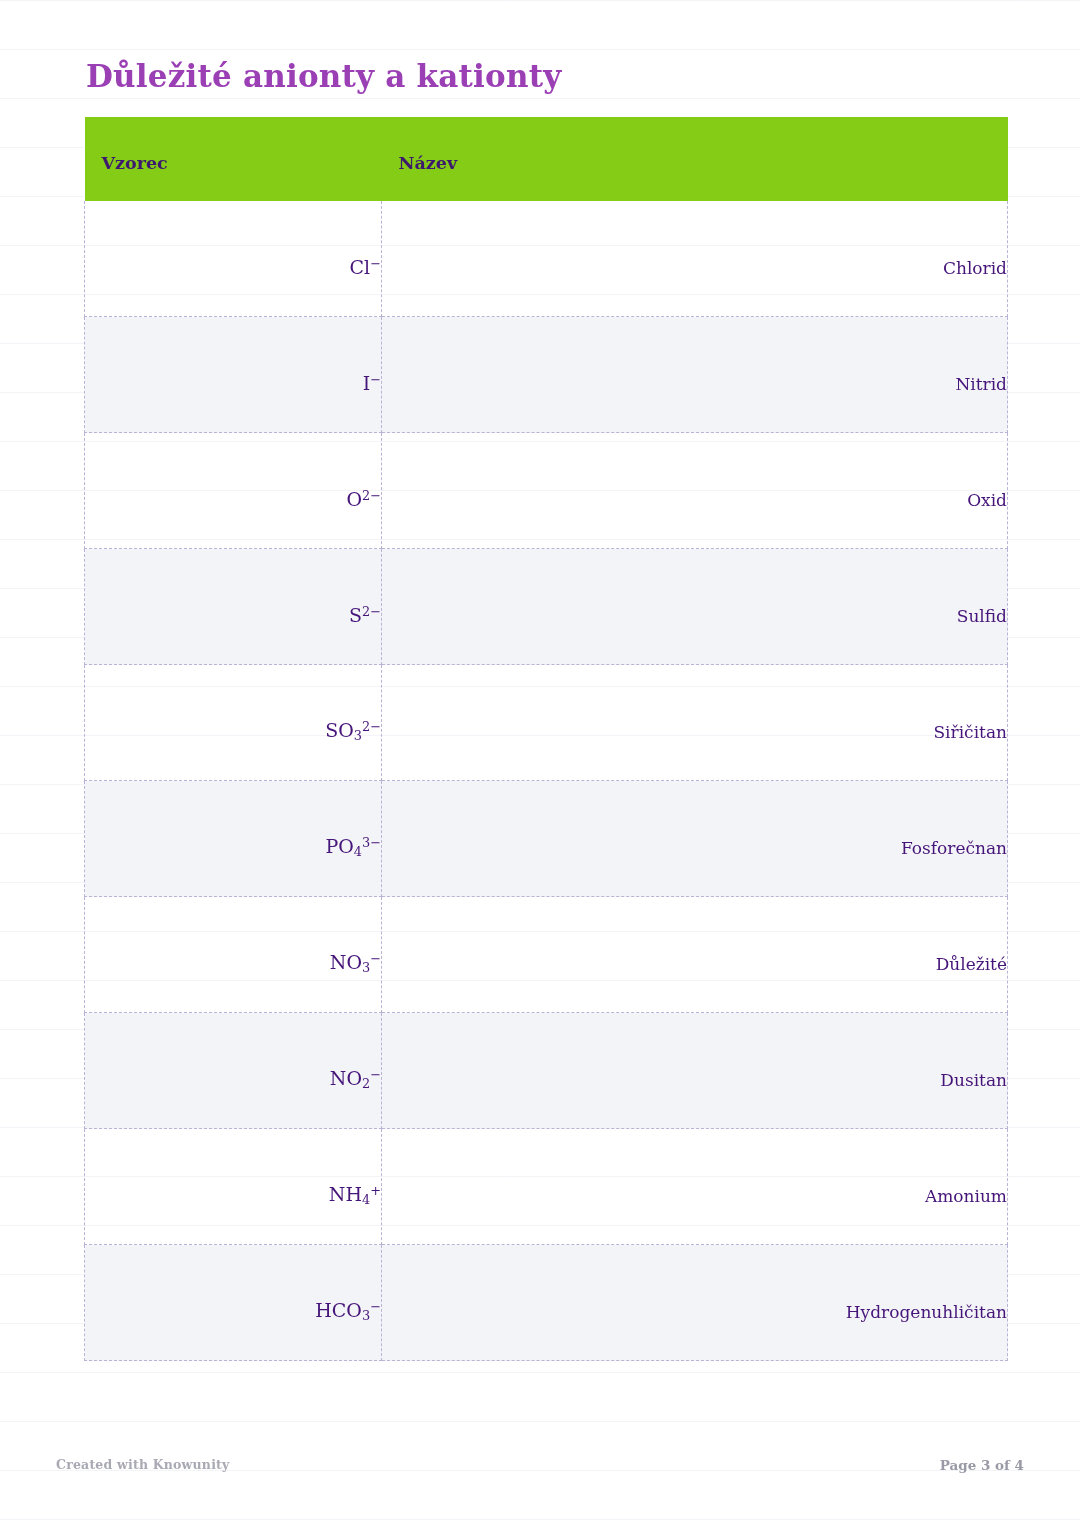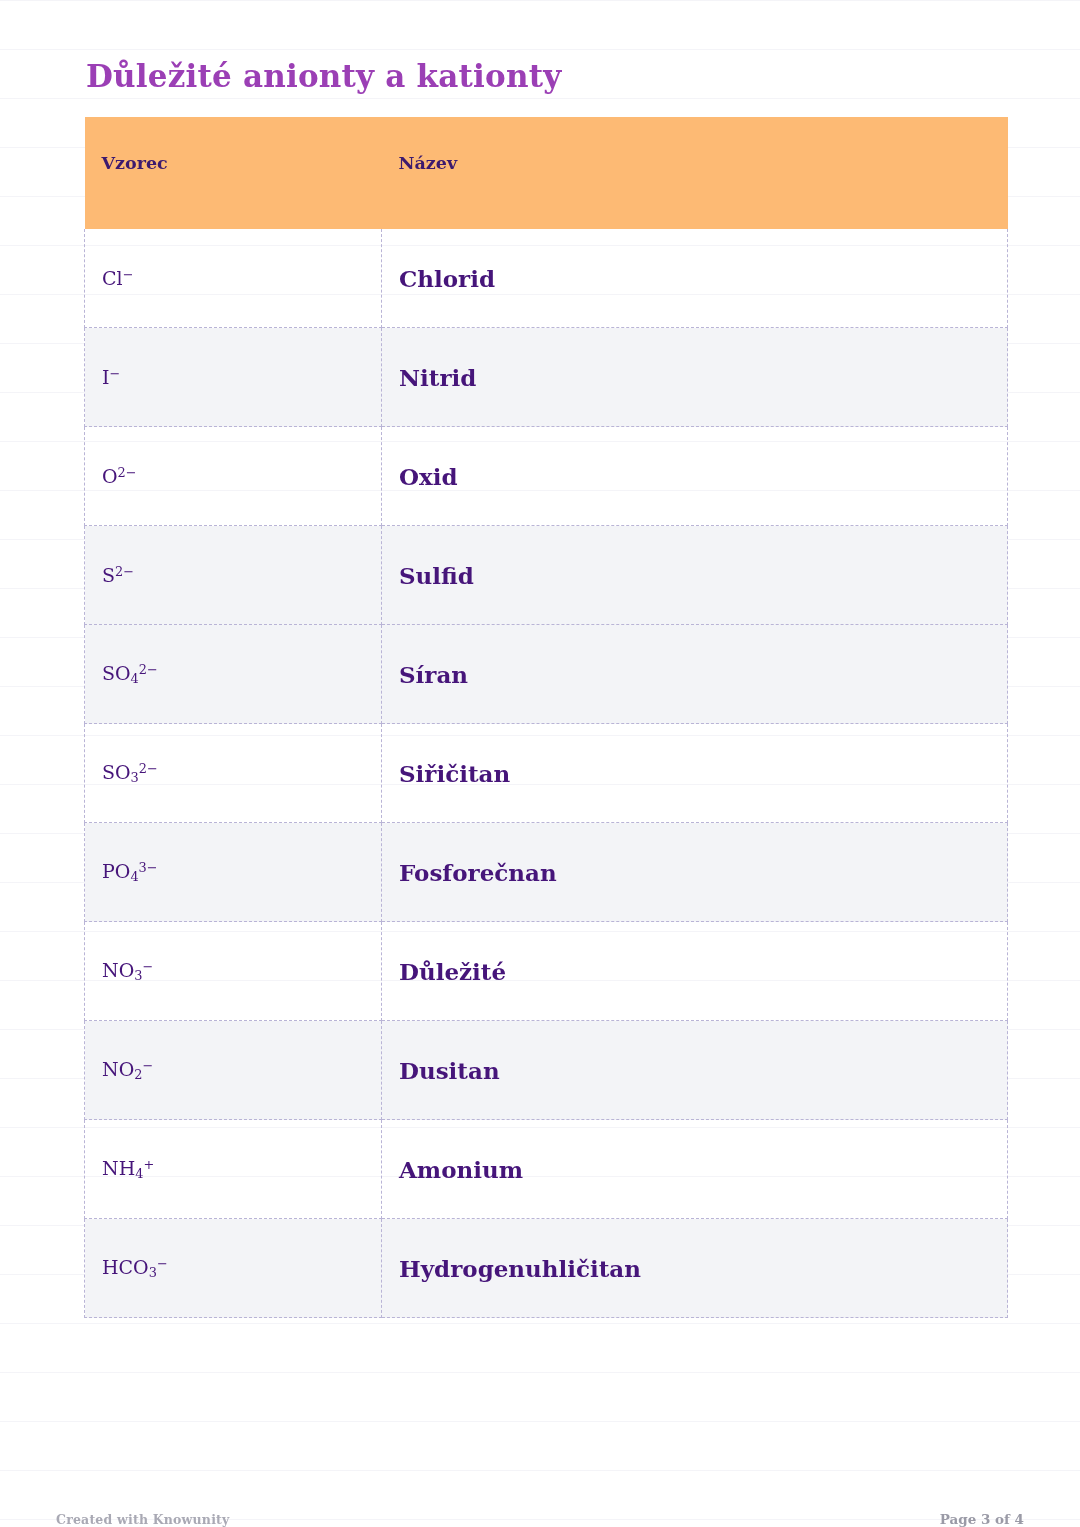--- a/index.html
+++ b/index.html
@@ -50,42 +50,43 @@
     line-height: 1.2;
   }
 
   table.ion-table {
     width: 923px;
     border-collapse: collapse;
     table-layout: fixed;
   }
 
   table.ion-table thead th {
-    background: #fdba74;
+    background: #84cc16;
     color: #3d1a6e;
     font-family: "DejaVu Serif", serif;
     font-size: 17.5px;
     font-weight: bold;
     text-align: left;
-    padding: 36px 0 56px 17px;
+    padding: 36px 0 28px 17px;
     border: none;
     vertical-align: middle;
   }
   table.ion-table col.c1 { width: 297px; }
   table.ion-table col.c2 { width: 626px; }
 
   table.ion-table tbody td {
     font-size: 19px;
     color: #46157a;
-    padding: 30px 0 30px 17px;
+    padding: 47px 0 30px 17px;
     border-right: 1px dashed #b9b4d6;
     border-bottom: 1px dashed #b9b4d6;
     vertical-align: middle;
     height: 38px;
     box-sizing: content-box;
+    text-align: right;
   }
   table.ion-table tbody td.first {
     border-left: 1px dashed #b9b4d6;
   }
   table.ion-table tbody tr.alt td {
     background: #f3f4f7;
   }
   table.ion-table tbody tr:first-child td {
     border-top: none;
   }
@@ -98,34 +99,33 @@
   .formula sub {
     font-size: 0.68em;
     vertical-align: -0.25em;
   }
   .formula sup {
     font-size: 0.68em;
     vertical-align: 0.45em;
   }
   .name {
     font-family: "DejaVu Serif", serif;
-    font-size: 23px;
-    font-weight: bold;
+    font-size: 17px;
   }
 
   .footer {
     position: absolute;
     left: 0;
     bottom: 0;
     width: 1080px;
     height: 70px;
     box-sizing: border-box;
     padding: 0 56px;
     display: flex;
-    align-items: flex-end;
+    align-items: flex-start;
     justify-content: space-between;
     gap: 28px;
   }
   .footer .credit {
     font-family: "DejaVu Serif", serif;
     font-size: 12.5px;
     font-weight: bold;
     color: #a9a9b4;
     letter-spacing: 0.2px;
   }
@@ -166,24 +166,20 @@
           <td><span class="name">Nitrid</span></td>
         </tr>
         <tr>
           <td class="first"><span class="formula">O<sup>2−</sup></span></td>
           <td><span class="name">Oxid</span></td>
         </tr>
         <tr class="alt">
           <td class="first"><span class="formula">S<sup>2−</sup></span></td>
           <td><span class="name">Sulfid</span></td>
         </tr>
-        <tr class="alt">
-          <td class="first"><span class="formula">SO<sub>4</sub><sup>2−</sup></span></td>
-          <td><span class="name">Síran</span></td>
-        </tr>
         <tr>
           <td class="first"><span class="formula">SO<sub>3</sub><sup>2−</sup></span></td>
           <td><span class="name">Siřičitan</span></td>
         </tr>
         <tr class="alt">
           <td class="first"><span class="formula">PO<sub>4</sub><sup>3−</sup></span></td>
           <td><span class="name">Fosforečnan</span></td>
         </tr>
         <tr>
           <td class="first"><span class="formula">NO<sub>3</sub><sup>−</sup></span></td>

